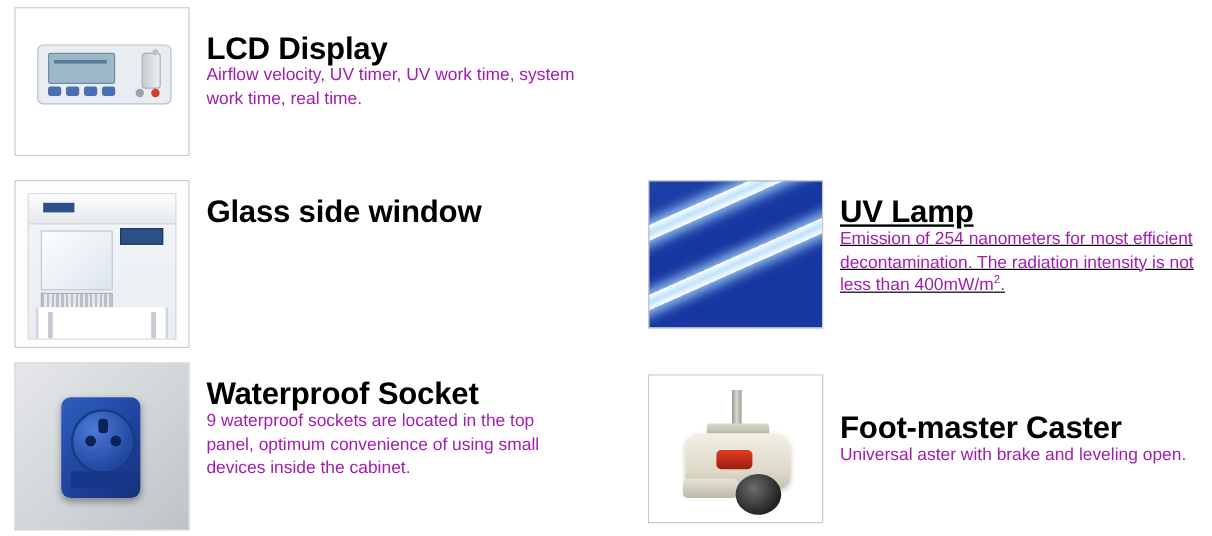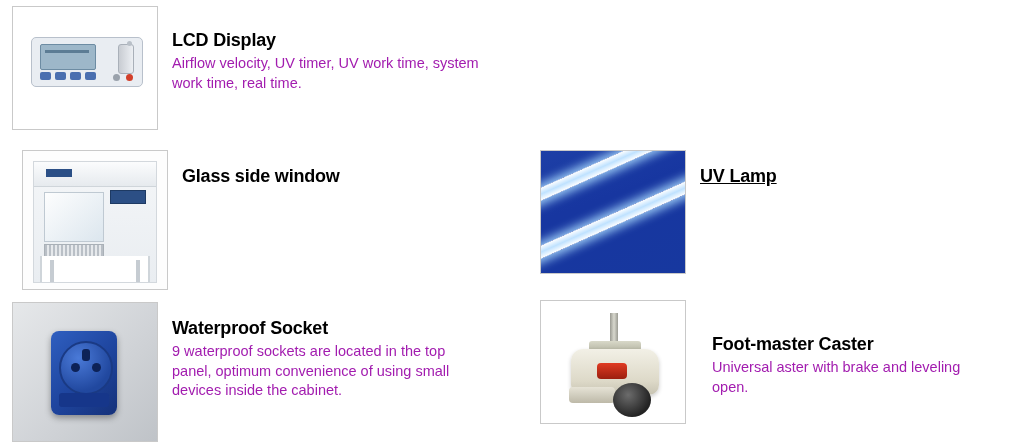--- a/index.html
+++ b/index.html
@@ -30,45 +30,45 @@
     box-sizing: border-box;
     flex: 0 0 auto;
     overflow: hidden;
     position: relative;
   }
   .text-block {
     margin-left: 14px;
     flex: 1 1 auto;
   }
   .feature-title {
-    font-size: 18px;
+    font-size: 26px;
     font-weight: bold;
     line-height: 24px;
     margin: 0 0 2px 0;
     letter-spacing: -0.2px;
     color: #000;
   }
   .feature-desc {
     font-size: 14.5px;
     line-height: 19.5px;
     margin: 0;
     color: #a21caf;
   }
   .feature-desc sup {
     font-size: 9.5px;
     vertical-align: super;
     line-height: 0;
   }
 
   
   #f-lcd      { left: 12px;  top: 6px;   width: 470px; }
-  #f-glass    { left: 12px;  top: 150px; width: 470px; margin-left: 10px; }
+  #f-glass    { left: 12px;  top: 150px; width: 470px; }
   #f-socket   { left: 12px;  top: 302px; width: 470px; }
   #f-uv       { left: 540px; top: 150px; width: 460px; text-decoration: underline; }
-  #f-caster   { left: 540px; top: 300px; width: 460px; gap: 12px; }
+  #f-caster   { left: 540px; top: 312px; width: 460px; }
 
   #f-lcd    .thumb { width: 146px; height: 124px; }
   #f-glass  .thumb { width: 146px; height: 140px; }
   #f-socket .thumb { width: 146px; height: 140px; }
   #f-uv     .thumb { width: 146px; height: 124px; }
   #f-caster .thumb { width: 146px; height: 124px; }
 
   #f-lcd    .text-block { padding-top: 22px; }
   #f-glass  .text-block { padding-top: 14px; }
   #f-socket .text-block { padding-top: 14px; }
@@ -313,20 +313,21 @@
 
   <div class="feature" id="f-uv">
     <div class="thumb">
       <div class="uv-art">
         <div class="uv-tube one"></div>
         <div class="uv-tube two"></div>
       </div>
     </div>
     <div class="text-block">
       <p class="feature-title">UV Lamp</p>
+      <p class="feature-desc"><span>Emission of 254 nanometers for most efficient decontamination. The radiation intensity is not less than 400mW/m</span><sup>2</sup><span>.</span></p>
     </div>
   </div>
 
   <div class="feature" id="f-caster">
     <div class="thumb">
       <div class="cast-art">
         <div class="cast-stem"></div>
         <div class="cast-plate"></div>
         <div class="cast-body"></div>
         <div class="cast-red"></div>

